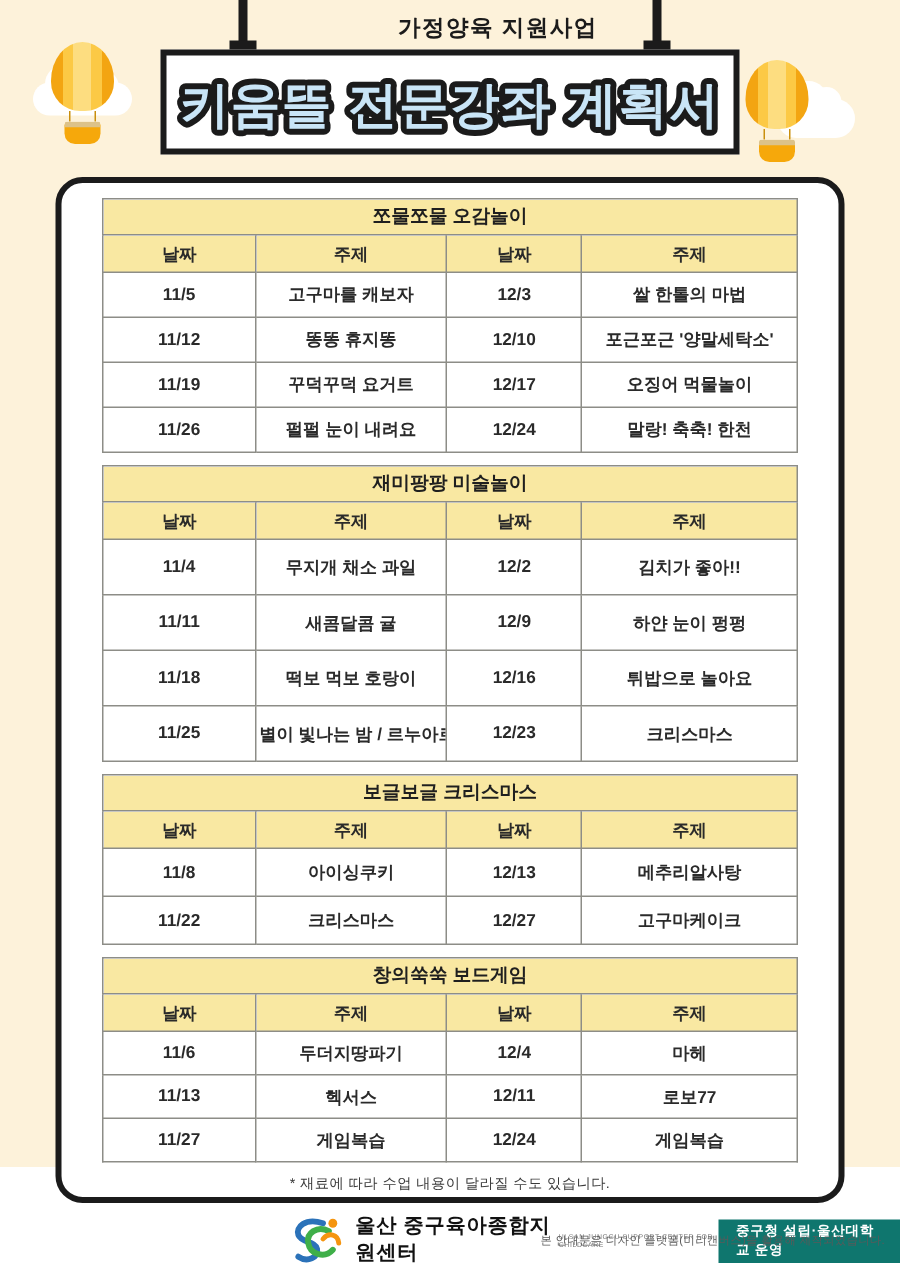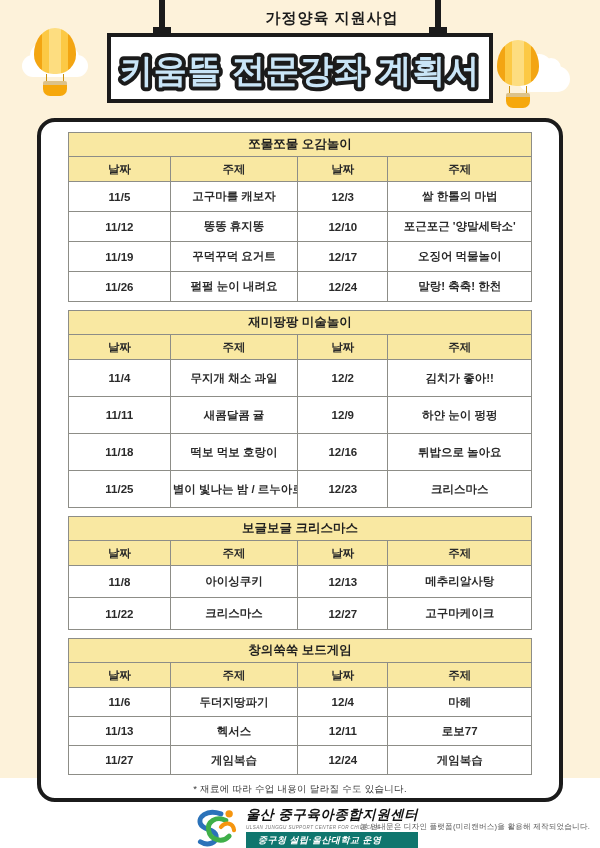--- a/index.html
+++ b/index.html
@@ -59,21 +59,21 @@
     font-size:11.5px;font-weight:bold;color:#2a2a2a;padding:1px 2px;
     overflow:hidden;white-space:nowrap;
   }
   table.sched td.ttl{background:var(--table-header,#f9e8a2);height:21px;font-size:12.5px;color:#1f1f1f;}
   table.sched td.hdr{background:var(--table-header,#f9e8a2);height:22px;}
   .note{ text-align:center;font-size:9.5px;color:#3a3a3a;margin-top:3px;letter-spacing:0.3px;}
 
   
   .footer{position:absolute;left:0;top:802px;width:600px;height:46px;background:#fff;}
   .org{position:absolute;left:193px;top:4px;display:flex;align-items:center;gap:7px;}
-  .org-text{display:flex;flex-direction:column;font-style:italic;}
+  .org-text{display:flex;flex-direction:row;align-items:center;}
   .org-name{font-size:13.5px;font-weight:bold;letter-spacing:0.5px;color:#111;}
   .org-name-en{font-size:4.6px;color:#777;letter-spacing:0.4px;margin-top:1px;}
   .org-badge{
     margin-top:2px;background:#0f766e;color:#fff;font-size:9px;font-weight:bold;
     padding:1.5px 12px;letter-spacing:0.5px;
   }
   .credit{position:absolute;right:10px;top:20px;font-size:7.6px;color:#5a5a5a;letter-spacing:0.2px;}
 </style>
 </head>
 <body>

